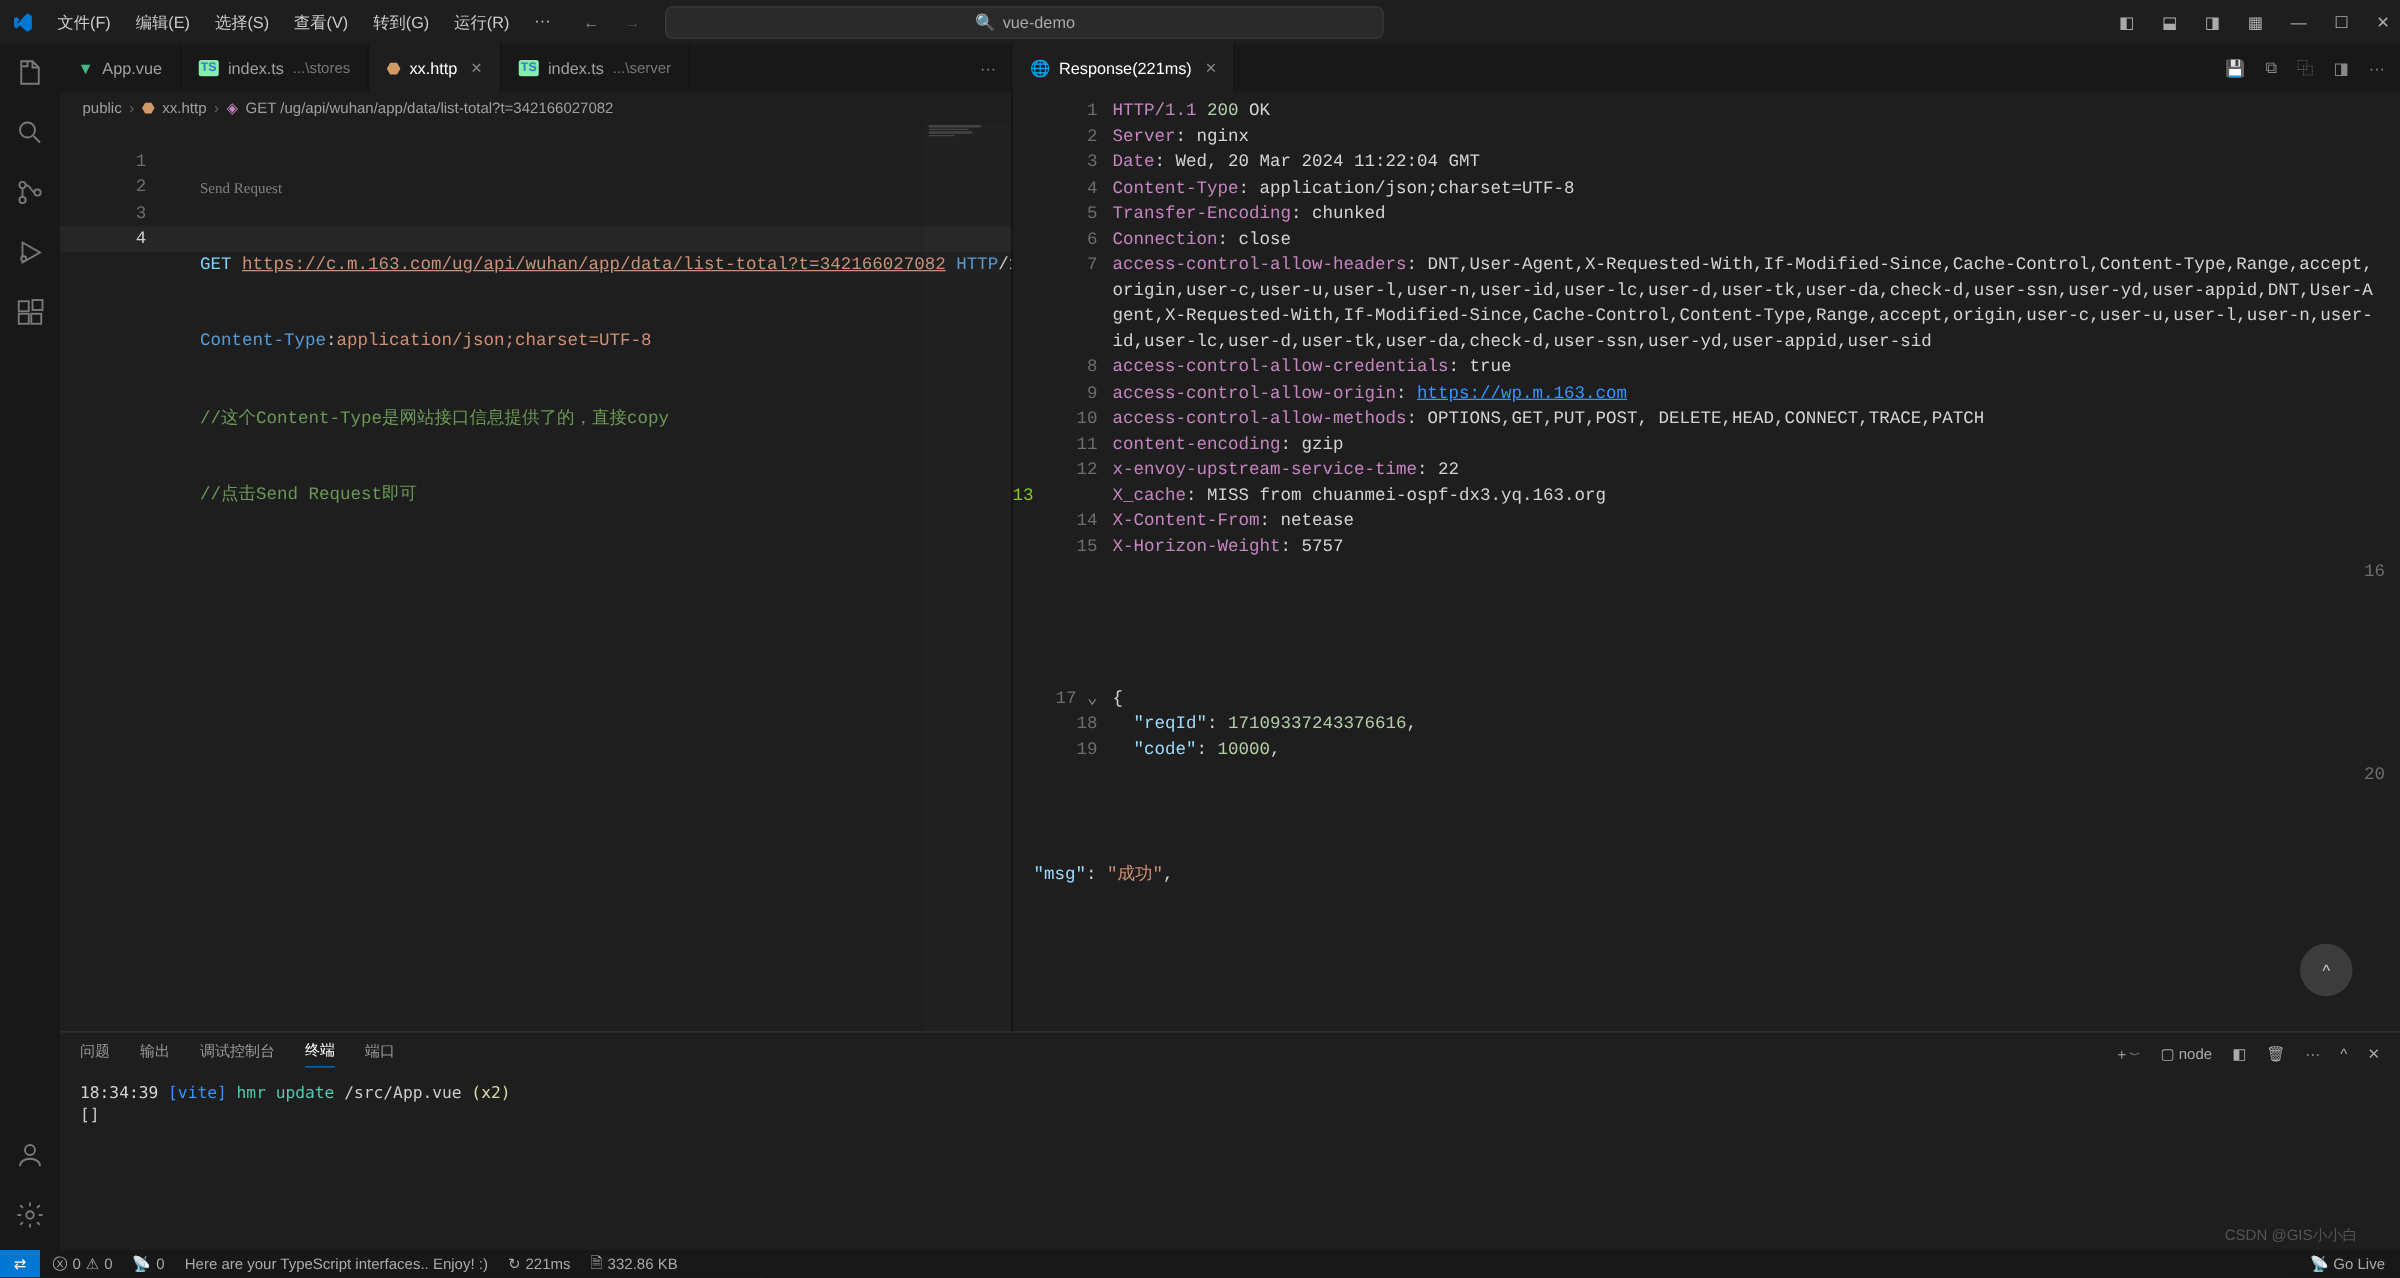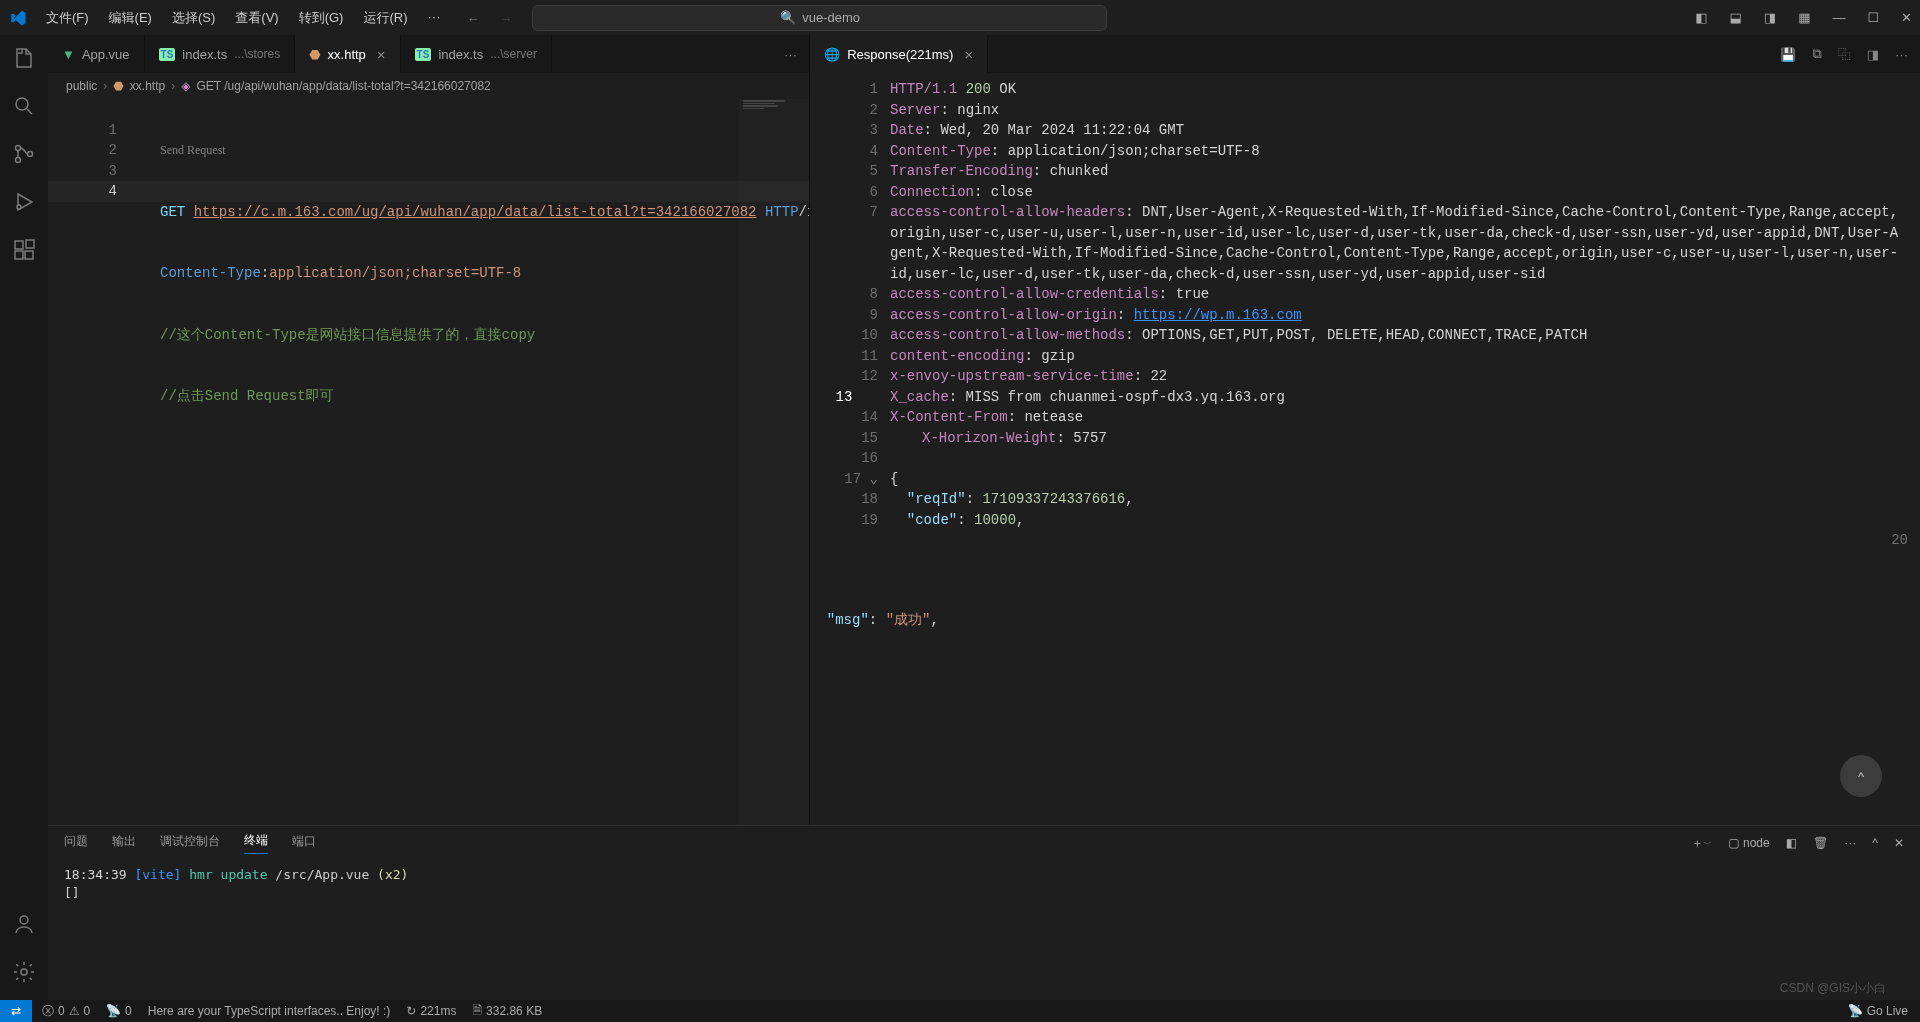--- a/index.html
+++ b/index.html
@@ -266,32 +266,32 @@
             </div>
             <div style="display: flex;">
               <div style="flex: 0 0 80px; text-align: right; padding-right: 12px; color: rgb(110, 110, 110);">11</div>
               <div style="flex: 1 1 0%; white-space: pre-wrap; word-break: break-all; padding-right: 20px;"><span class="r-hdr">content-encoding</span><span class="r-pl">: gzip</span></div>
             </div>
             <div style="display: flex;">
               <div style="flex: 0 0 80px; text-align: right; padding-right: 12px; color: rgb(110, 110, 110);">12</div>
               <div style="flex: 1 1 0%; white-space: pre-wrap; word-break: break-all; padding-right: 20px;"><span class="r-hdr">x-envoy-upstream-service-time</span><span class="r-pl">: 22</span></div>
             </div>
             <div style="display: flex;">
-              <div style="flex: 0 0 80px; text-align: center; padding-right: 12px; color: #ffffff;">13</div>
+              <div style="flex: 0 0 80px; text-align: left; padding-right: 12px; color: #84cc16;">13</div>
               <div style="flex: 1 1 0%; white-space: pre-wrap; word-break: break-all; padding-right: 20px;"><span class="r-hdr">X_cache</span><span class="r-pl">: MISS from chuanmei-ospf-dx3.yq.163.org</span></div>
             </div>
             <div style="display: flex;">
               <div style="flex: 0 0 80px; text-align: right; padding-right: 12px; color: rgb(110, 110, 110);">14</div>
               <div style="flex: 1 1 0%; white-space: pre-wrap; word-break: break-all; padding-right: 20px;"><span class="r-hdr">X-Content-From</span><span class="r-pl">: netease</span></div>
             </div>
-            <div style="display: flex; gap: 32px;">
+            <div style="display: flex;">
               <div style="flex: 0 0 80px; text-align: right; padding-right: 12px; color: rgb(110, 110, 110);">15</div>
               <div style="flex: 1 1 0%; white-space: pre-wrap; word-break: break-all; padding-right: 20px;"><span class="r-hdr">X-Horizon-Weight</span><span class="r-pl">: 5757</span></div>
             </div>
-            <div style="display: flex;">
+            <div style="display: flex; flex-direction: column;">
               <div style="flex: 0 0 80px; text-align: right; padding-right: 12px; color: rgb(110, 110, 110);">16</div>
               <div style="flex: 1 1 0%; white-space: pre-wrap; word-break: break-all; padding-right: 20px;">&nbsp;</div>
             </div>
             <div style="display: flex;">
               <div style="flex: 0 0 80px; text-align: right; padding-right: 12px; color: rgb(110, 110, 110);">17<span style="color: rgb(136, 136, 136);"> ⌄</span></div>
               <div style="flex: 1 1 0%; white-space: pre-wrap; word-break: break-all; padding-right: 20px;"><span class="r-pl">{</span></div>
             </div>
             <div style="display: flex;">
               <div style="flex: 0 0 80px; text-align: right; padding-right: 12px; color: rgb(110, 110, 110);">18</div>
               <div style="flex: 1 1 0%; white-space: pre-wrap; word-break: break-all; padding-right: 20px;"><span class="r-pl">  </span><span class="r-key">"reqId"</span><span class="r-pl">: </span><span class="r-num">17109337243376616</span><span class="r-pl">,</span></div>

